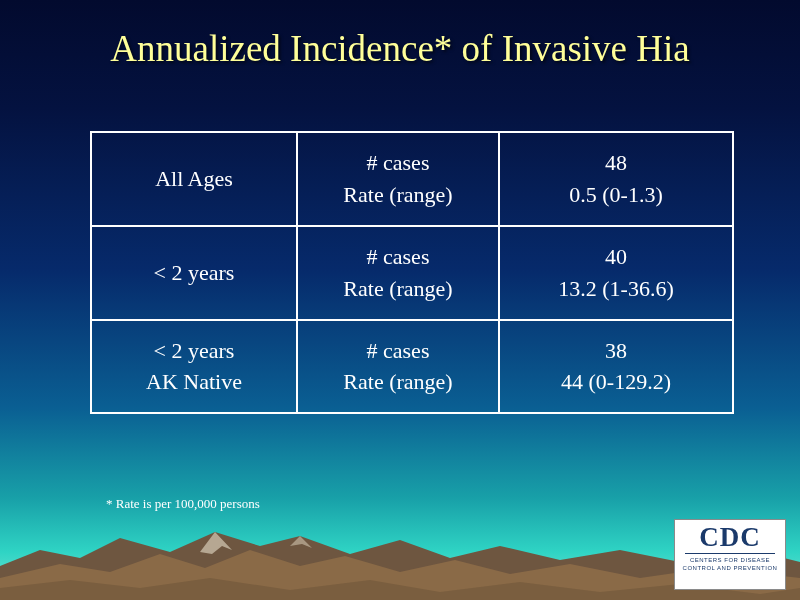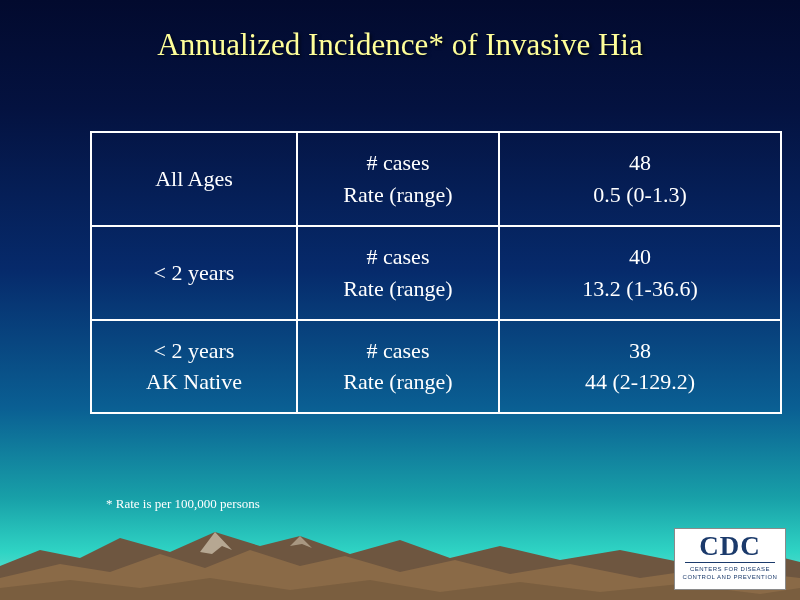--- a/index.html
+++ b/index.html
@@ -27,21 +27,21 @@
     overflow: hidden;
   }
   
   .title {
     position: absolute;
     top: 26px;
     left: 40px;
     width: 720px;
     text-align: center;
     color: #ffff99;
-    font-size: 31px;
+    font-size: 37px;
     line-height: 1.25;
     font-family: "Liberation Serif", serif;
     text-shadow: 2px 2px 3px rgba(0,0,0,0.6);
   }
   
   .table-wrap {
     position: absolute;
     top: 131px;
     left: 90px;
     width: 626px;
@@ -58,21 +58,21 @@
     font-family: "Liberation Serif", serif;
     text-align: center;
     vertical-align: middle;
     padding: 14px 4px;
     line-height: 1.45;
     height: 84px;
     box-sizing: border-box;
   }
   td.col-label { width: 206px; }
   td.col-metric { width: 202px; }
-  td.col-value { width: 282px; margin-left: 44px; }
+  td.col-value { width: 234px; margin-left: 44px; }
   .cell-line { display: block; white-space: nowrap; }
   
   .footnote {
     position: absolute;
     top: 496px;
     left: 106px;
     color: #ffffff;
     font-size: 13px;
     font-family: "Liberation Serif", serif;
   }
@@ -85,21 +85,21 @@
     height: 120px;
   }
   
   .cdc-logo {
     position: absolute;
     right: 14px;
     bottom: 10px;
     width: 112px;
     background: #ffffff;
     border: 1px solid #8a8a8a;
-    padding: 3px 4px 8px 4px;
+    padding: 3px 4px 17px 4px;
     text-align: center;
     box-sizing: border-box;
   }
   .cdc-logo .cdc-mark {
     font-family: "Liberation Serif", serif;
     font-size: 27px;
     font-weight: bold;
     color: #1b3a6b;
     letter-spacing: 1px;
     line-height: 1.05;
@@ -160,21 +160,21 @@
           <td class="col-label">
             <span class="cell-line">&lt; 2 years</span>
             <span class="cell-line">AK Native</span>
           </td>
           <td class="col-metric">
             <span class="cell-line"># cases</span>
             <span class="cell-line">Rate (range)</span>
           </td>
           <td class="col-value">
             <span class="cell-line">38</span>
-            <span class="cell-line">44 (2-129.2)</span>
+            <span class="cell-line">44 (0-129.2)</span>
           </td>
         </tr>
       </tbody>
     </table>
   </div>
 
   <div class="footnote">* Rate is per 100,000 persons</div>
 
   <svg class="mountains" viewBox="0 0 800 120" preserveAspectRatio="none">
     <polygon points="0,120 0,86 40,70 80,78 120,58 170,72 215,52 260,66 300,56 350,74 400,60 450,78 500,66 560,80 620,70 690,84 760,72 800,82 800,120" fill="#6e5640"></polygon>

